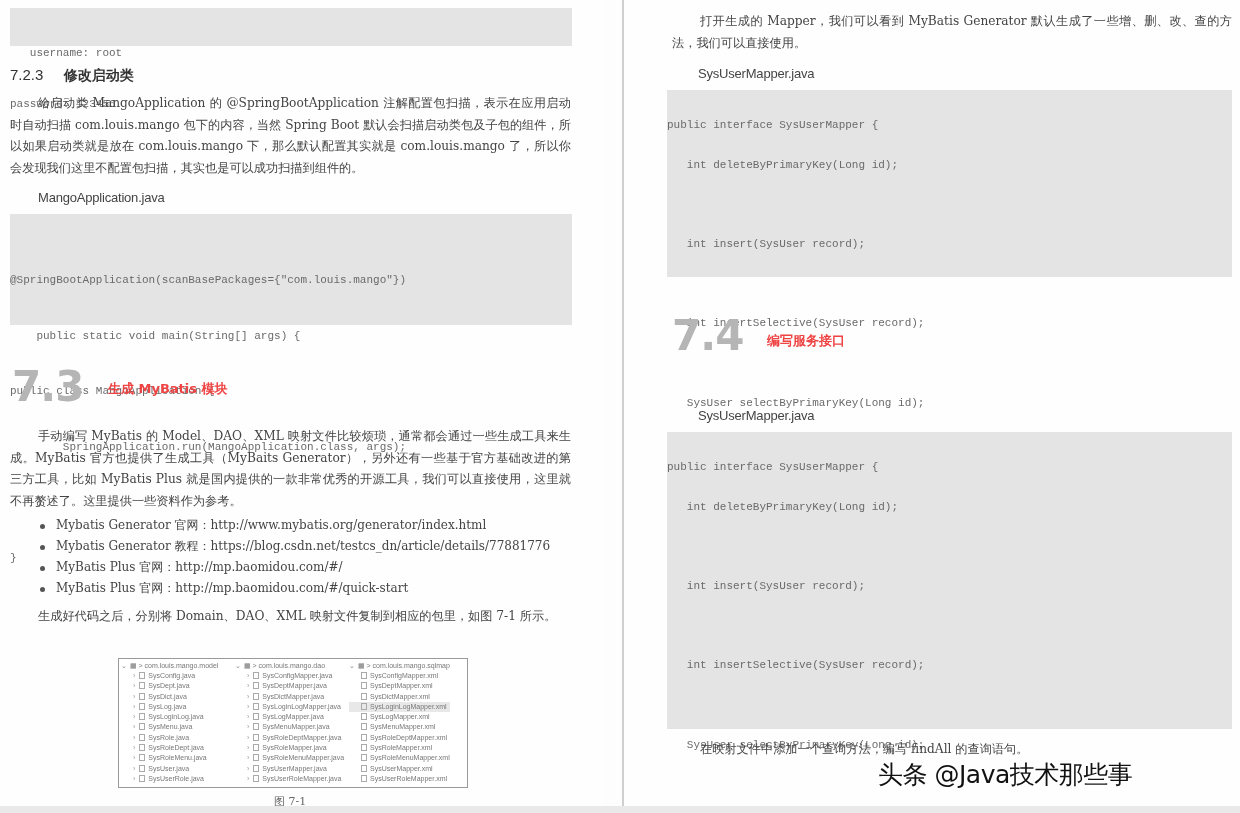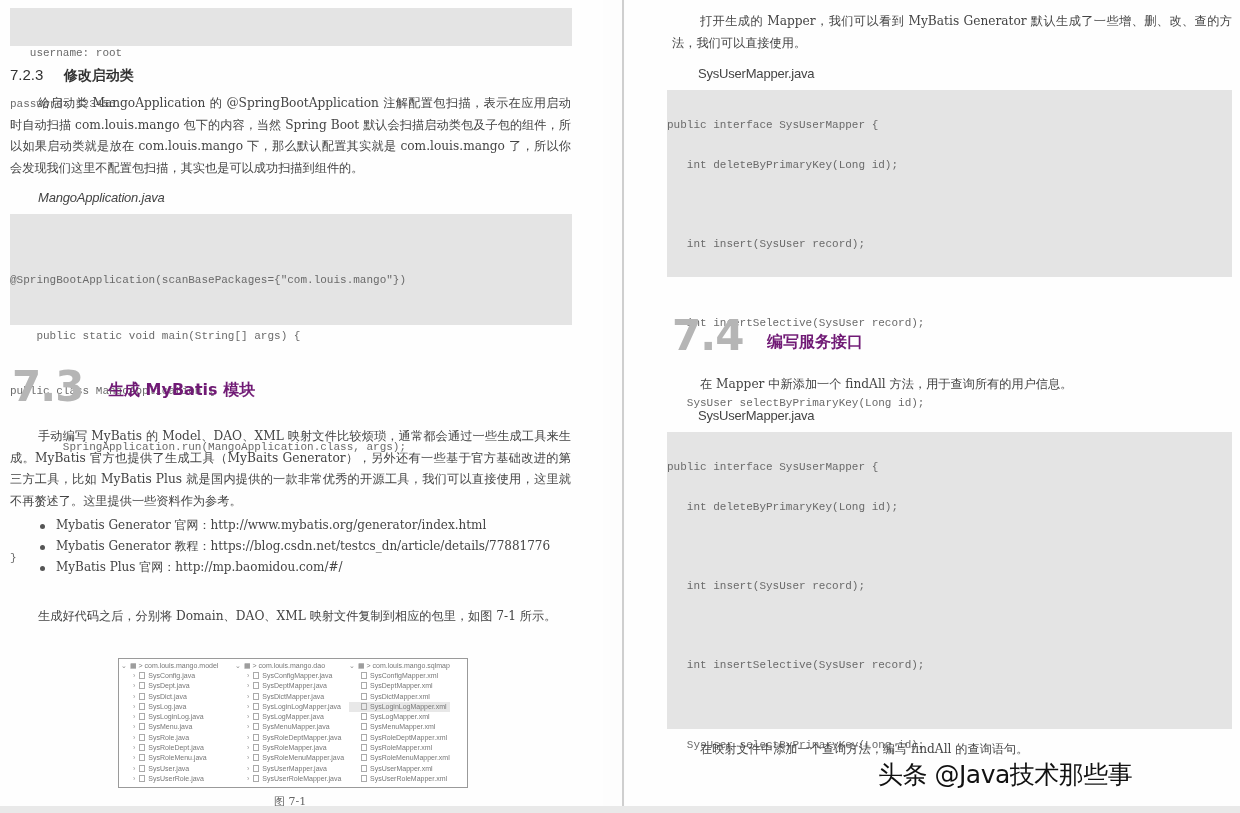--- a/index.html
+++ b/index.html
@@ -9,21 +9,21 @@
   .page.right { left:625px; width:615px; }
   .gutter { position:absolute; left:622px; top:0; width:2px; height:806px; background:#cfcfcf; }
   .bottom-bar { position:absolute; left:0; top:806px; width:1240px; height:7px; background:#e9e9e9; }
 
   .code { position:absolute; background:#e4e4e4; font-family:"Liberation Mono", monospace; color:#6a6a6a; font-size:11px; white-space:pre; box-sizing:border-box; }
   .code .ln { display:block; }
   .para { position:absolute; font-size:12.2px; line-height:21.5px; color:#444; font-family:"DejaVu Serif", serif; text-align:justify; }
   .sub-h { position:absolute; font-family:"Liberation Sans", sans-serif; font-size:15px; color:#333; }
   .file-label { position:absolute; font-family:"Liberation Sans", sans-serif; font-size:13px; color:#444; letter-spacing:-0.2px; }
   .big-num { position:absolute; font-family:"DejaVu Sans", sans-serif; font-weight:bold; font-size:42px; color:#b5b5b5; letter-spacing:-1px; }
-  .big-title { position:absolute; font-family:"DejaVu Sans", sans-serif; font-weight:bold; font-size:16px; color:#701a75; }
+  .big-title { position:absolute; font-family:"DejaVu Sans", sans-serif; font-weight:bold; font-size:13px; color:#ef4444; }
   .bullets { position:absolute; list-style:none; margin:0; padding:0; font-size:12px; color:#444; }
   .bullets li { height:21px; line-height:21px; position:relative; padding-left:16px; }
   .bullets li .dot { position:absolute; left:0; top:9px; width:5px; height:5px; border-radius:50%; background:#555; }
 
   .figure { position:absolute; left:118px; top:658px; width:348px; height:128px; border:1px solid #9a9a9a; background:#fff; font-family:"Liberation Sans", sans-serif; font-size:7px; color:#777; }
   .fig-col { position:absolute; top:2px; }
   .fig-col .hdr { height:10px; line-height:10px; white-space:nowrap; }
   .fig-col .hdr .tw { color:#888; margin-right:3px; }
   .fig-col .item { height:10.3px; line-height:10.3px; white-space:nowrap; padding-left:12px; }
   .fig-col .item .arr { color:#999; margin-right:4px; }
@@ -43,40 +43,41 @@
   </div>
 
   <div class="sub-h" style="left:10px;top:66px;">
     <span>7.2.3</span>
     <span style="display:inline-block;width:12px"></span>
     <span style="font-family:'DejaVu Sans',sans-serif;font-weight:bold;font-size:14px;">修改启动类</span>
   </div>
 
   <div class="para" style="left:10px;top:93px;width:561px;text-indent:28px;">给启动类 MangoApplication 的 @SpringBootApplication 注解配置包扫描，表示在应用启动时自动扫描 com.louis.mango 包下的内容，当然 Spring Boot 默认会扫描启动类包及子包的组件，所以如果启动类就是放在 com.louis.mango 下，那么默认配置其实就是 com.louis.mango 了，所以你会发现我们这里不配置包扫描，其实也是可以成功扫描到组件的。</div>
 
-  <div class="file-label" style="left:38px;top:190px;font-style:italic;">MangoApplication.java</div>
+  <div class="file-label" style="left:38px;top:190px;">MangoApplication.java</div>
 
   <div class="code" style="left:10px;top:214px;width:562px;height:111px;padding-top:20px;line-height:18.5px;font-size:11px;">
     <span class="ln">@SpringBootApplication(scanBasePackages={"com.louis.mango"})</span>
     <span class="ln">    public static void main(String[] args) {</span>
     <span class="ln">public class MangoApplication {</span>
     <span class="ln">        SpringApplication.run(MangoApplication.class, args);</span>
     <span class="ln">    }</span>
     <span class="ln">}</span>
   </div>
 
   <div class="big-num" style="left:12px;top:362px;">7.3</div>
   <div class="big-title" style="left:108px;top:380px;">生成 MyBatis 模块</div>
 
   <div class="para" style="left:10px;top:426px;width:561px;text-indent:28px;">手动编写 MyBatis 的 Model、DAO、XML 映射文件比较烦琐，通常都会通过一些生成工具来生成。MyBatis 官方也提供了生成工具（MyBaits Generator），另外还有一些基于官方基础改进的第三方工具，比如 MyBatis Plus 就是国内提供的一款非常优秀的开源工具，我们可以直接使用，这里就不再赘述了。这里提供一些资料作为参考。</div>
 
   <ul class="bullets" style="left:40px;top:515px;">
     <li><span class="dot"></span><span>Mybatis Generator 官网：http://www.mybatis.org/generator/index.html</span></li>
     <li><span class="dot"></span><span>Mybatis Generator 教程：https://blog.csdn.net/testcs_dn/article/details/77881776</span></li>
     <li><span class="dot"></span><span>MyBatis Plus 官网：http://mp.baomidou.com/#/</span></li>
+    <li><span class="dot"></span><span>MyBatis Plus 官网：http://mp.baomidou.com/#/quick-start</span></li>
   </ul>
 
   <div class="para" style="left:10px;top:606px;width:561px;text-indent:28px;">生成好代码之后，分别将 Domain、DAO、XML 映射文件复制到相应的包里，如图 7-1 所示。</div>
 
   <div class="figure">
     <div class="fig-col" style="left:2px;">
       <div class="hdr"><span class="tw">⌄</span><span class="ic">▦</span> &gt; <span>com.louis.mango.model</span></div>
       <div class="item"><span class="arr">›</span><span class="ic"></span><span>SysConfig.java</span></div>
       <div class="item"><span class="arr">›</span><span class="ic"></span><span>SysDept.java</span></div>
       <div class="item"><span class="arr">›</span><span class="ic"></span><span>SysDict.java</span></div>
@@ -142,21 +143,20 @@
     <span class="ln">&nbsp;</span>
     <span class="ln">   int updateByPrimaryKeySelective(SysUser record);</span>
     <span class="ln">&nbsp;</span>
     <span class="ln">   int updateByPrimaryKey(SysUser record);</span>
     <span class="ln">}</span>
   </div>
 
   <div class="big-num" style="left:47px;top:311px;">7.4</div>
   <div class="big-title" style="left:142px;top:332px;">编写服务接口</div>
 
-  <div class="para" style="left:75px;top:374px;width:530px;">在 Mapper 中新添加一个 findAll 方法，用于查询所有的用户信息。</div>
 
   <div class="file-label" style="left:73px;top:408px;">SysUserMapper.java</div>
 
   <div class="code" style="left:42px;top:432px;width:565px;height:297px;padding-top:3px;font-size:11px;line-height:13.2px;">
     <span class="ln">public interface SysUserMapper {</span>
     <span class="ln">   int deleteByPrimaryKey(Long id);</span>
     <span class="ln">&nbsp;</span>
     <span class="ln">   int insert(SysUser record);</span>
     <span class="ln">&nbsp;</span>
     <span class="ln">   int insertSelective(SysUser record);</span>

